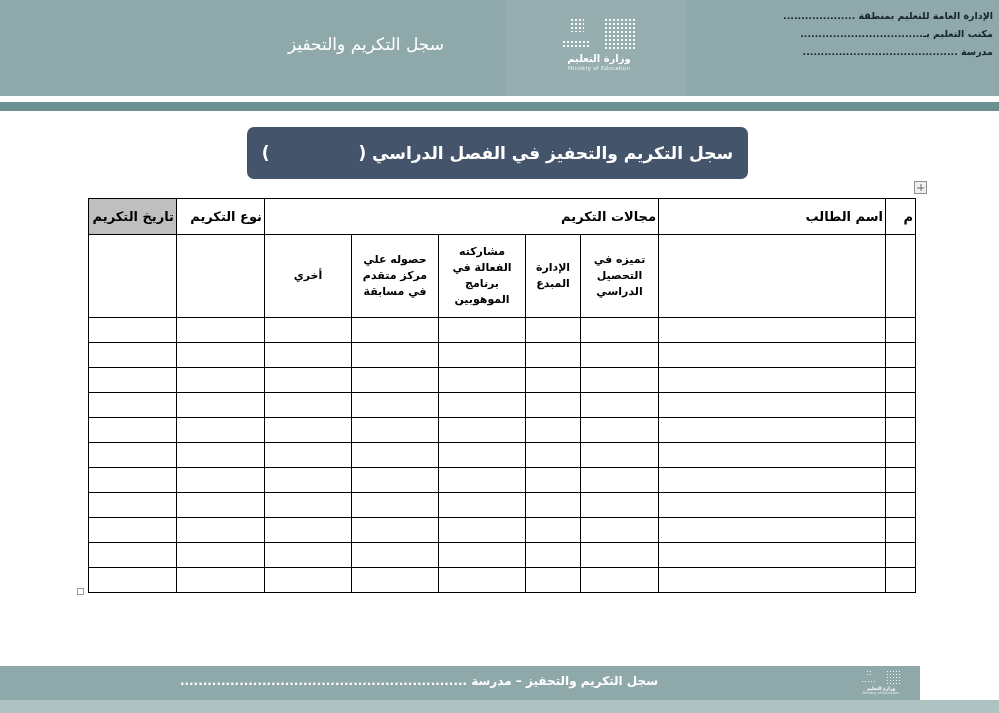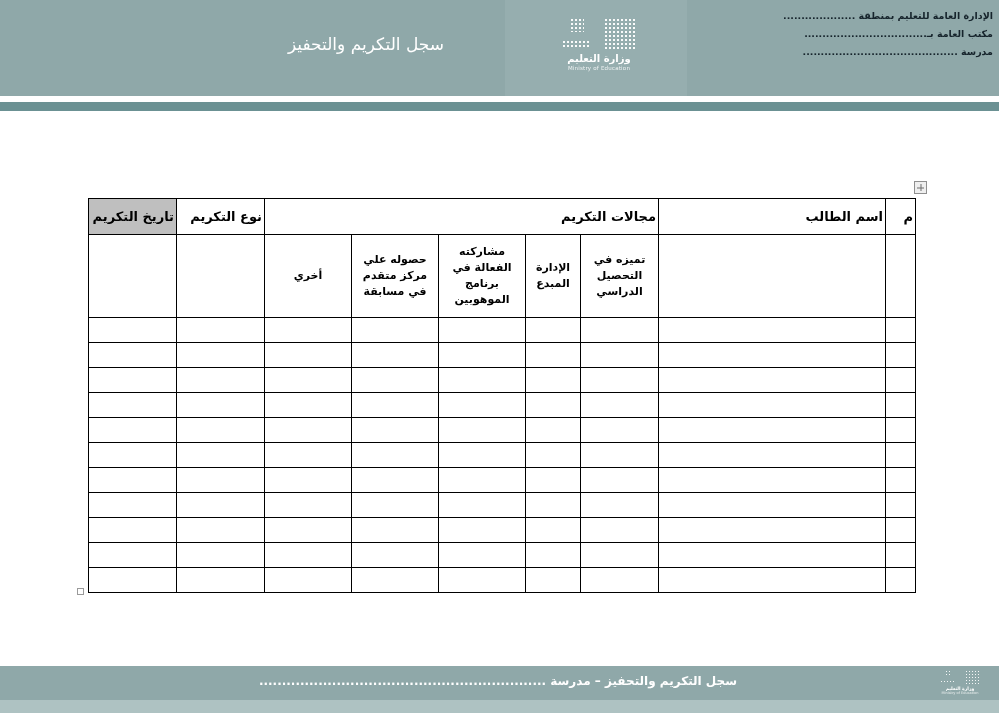--- a/index.html
+++ b/index.html
@@ -89,21 +89,21 @@
     border: 1px solid #000000; text-align: center; vertical-align: middle;
     color: #000000; padding: 0 2px; overflow: hidden;
   }
   tr.head-row th, tr.head-row td { height: 36px; font-size: 13px; font-weight: bold; text-align: right; }
   tr.subhead-row th, tr.subhead-row td { height: 83px; font-size: 11px; font-weight: bold; line-height: 1.45; }
   tbody tr td { height: 25px; }
   .gray-cell { background: #BFBFBF; }
 
   
   .band-bottom {
-    position: absolute; left: 0; top: 666px; width: 999px; height: 34px;
+    position: absolute; left: 0; top: 666px; width: 920px; height: 34px;
     background: #8FA8A9;
     padding-left: 12px;
   }
   .footer-text {
     position: absolute; right: 262px; top: 8px;
     direction: rtl; color: #ffffff; font-weight: bold; font-size: 12px; white-space: nowrap;
   }
   .footer-logo { position: absolute; right: 14px; top: 4px; width: 50px; text-align: center; }
   .footer-mark { position: relative; width: 40px; height: 15px; margin: 0 auto; }
   .fdots {
@@ -120,39 +120,42 @@
 </head>
 <body>
 
 <div class="page">
 
   <div class="band-top">
     <div class="logo-panel"></div>
 
     <div class="header-info">
       <div class="info-line">الإدارة العامة للتعليم بمنطقة ....................</div>
-      <div class="info-line">مكتب العامة بـ..................................</div>
+      <div class="info-line">مكتب التعليم بـ..................................</div>
       <div class="info-line">مدرسة ...........................................</div>
     </div>
 
     <div class="header-logo">
       <div class="logo-mark">
         <div class="dots dots-small"></div>
         <div class="dots dots-big"></div>
         <div class="dots dots-bar"></div>
       </div>
       <div class="logo-ar">وزارة التعليم</div>
       <div class="logo-en">Ministry of Education</div>
     </div>
 
     <div class="header-title">سجل التكريم والتحفيز</div>
   </div>
 
   <div class="strip-top"></div>
 
+  <div class="banner">
+    <span class="banner-title">سجل التكريم والتحفيز في الفصل الدراسي (&nbsp;&nbsp;&nbsp;&nbsp;&nbsp;&nbsp;&nbsp;&nbsp;&nbsp;&nbsp;&nbsp;&nbsp;&nbsp;&nbsp;&nbsp;)</span>
+  </div>
 
   <div class="table-handle"></div>
 
   <div class="table-wrap">
     <table class="records">
       <colgroup>
         <col style="width:30px">
         <col style="width:227px">
         <col style="width:78px">
         <col style="width:55px">

